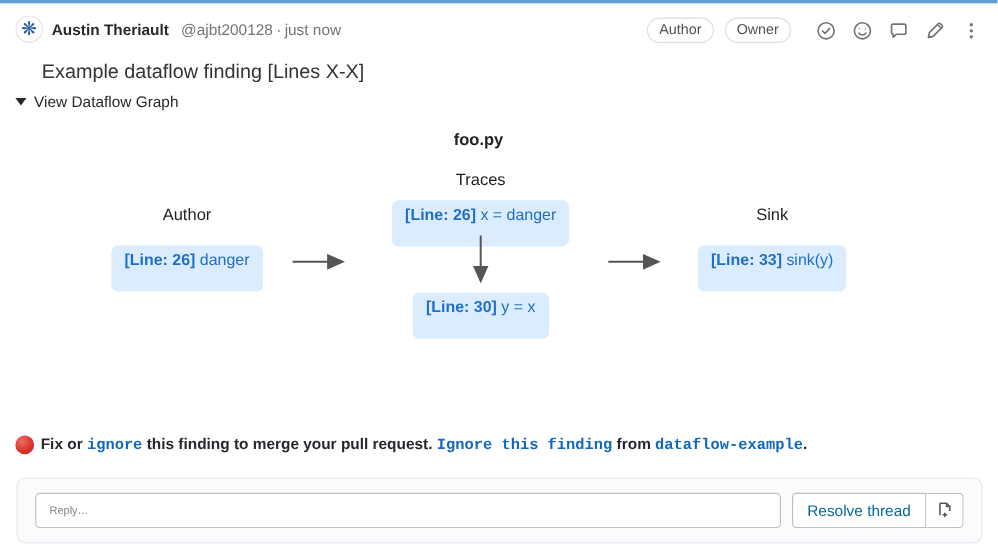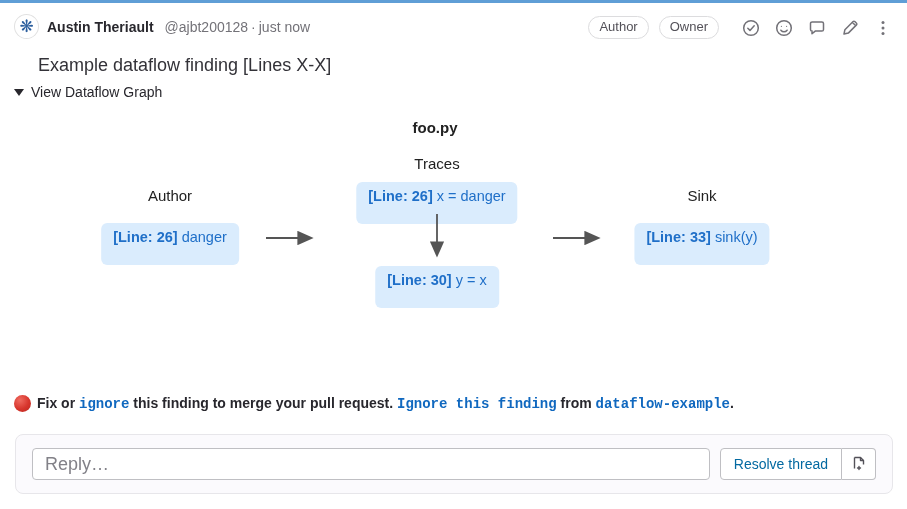--- a/index.html
+++ b/index.html
@@ -166,21 +166,21 @@
     align-items: center;
     padding: 0 16px;
   }
   .reply-input {
     flex: 1;
     height: 32px;
     border: 1px solid #bfbfc3;
     border-radius: 4px;
     background: #fff;
     padding: 0 12px;
-    font-size: 18px;
+    font-size: 10px;
     font-family: "Liberation Sans", sans-serif;
     color: #333238;
     margin-right: 10px;
   }
   .reply-input::placeholder { color: #828188; }
   .btn-group { display: flex; }
   .btn {
     height: 32px;
     background: #fff;
     border: 1px solid #bfbfc3;

